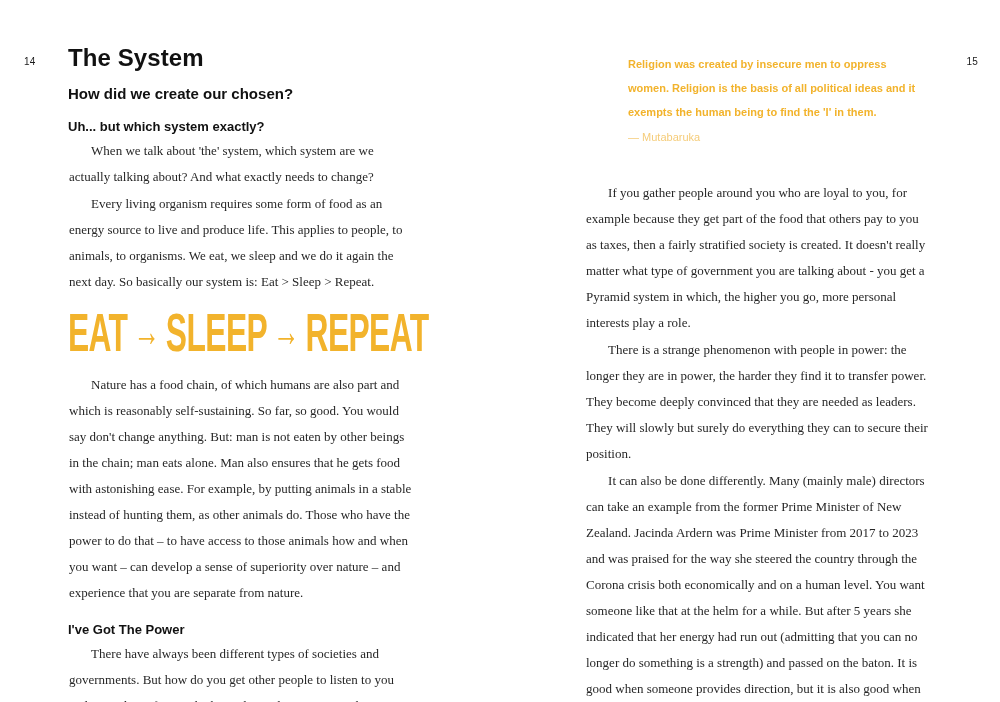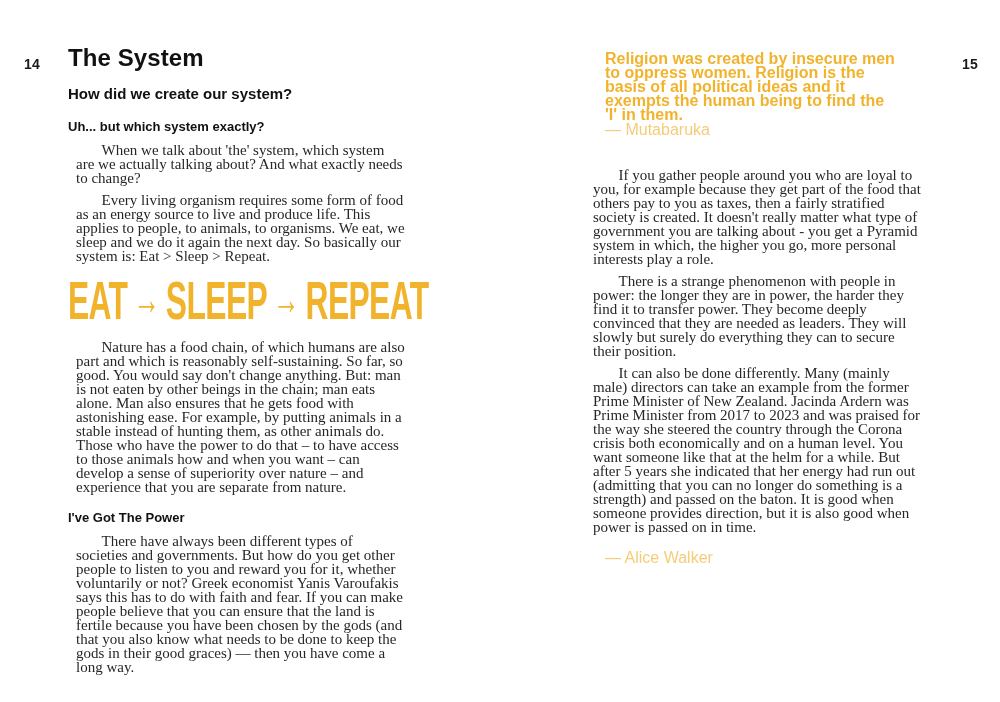--- a/index.html
+++ b/index.html
@@ -1,76 +1,76 @@
 <!DOCTYPE html>
 <html><head>
 <meta charset="utf-8">
 <style>
   html,body{margin:0;padding:0;background:#e8e8e8;}
   .spread{
     position:relative;width:1000px;height:702px;background:#ffffff;
     font-family:"Liberation Sans",sans-serif;color:#222;overflow:hidden;
   }
   .pagenum{
-    position:absolute;top:56px;font-size:14px;font-weight:bold;color:#1a1a1a;
+    position:absolute;top:56px;font-size:10px;font-weight:normal;color:#1a1a1a;
     font-family:"Liberation Sans",sans-serif;letter-spacing:.2px;
   }
   .pagenum.left{left:24px;}
   .pagenum.right{right:22px;}
   .col{position:absolute;width:346px;}
   #left-col{left:68px;top:46px;}
   #right-col{left:585px;top:52px;}
   .title{
     font-size:24px;line-height:23px;font-weight:bold;color:#111;
     margin:0 0 16px 0;letter-spacing:.1px;
   }
   .subtitle{
     font-size:15px;line-height:18px;font-weight:bold;color:#111;margin:0 0 16px 0;
   }
   .subhead{
     font-size:13px;line-height:16px;font-weight:bold;color:#111;margin:0 0 3px 0;
   }
   .subhead.later{margin-top:16px;}
   .body-para{
     font-family:"Liberation Serif","DejaVu Serif",serif;
-    font-size:15px;line-height:14px;color:#272727;
-    margin:8px;text-indent:1.7em;
+    font-size:13px;line-height:26px;color:#272727;
+    margin:1px;text-indent:1.7em;
   }
   .headline{
     white-space:nowrap;display:flex;align-items:center;
     transform:scaleX(0.60);transform-origin:left center;
     margin:12px 0 13px 0;height:52px;color:#F2B32C;
   }
   .headline .word{
     font-size:53px;font-weight:800;letter-spacing:-1px;line-height:52px;
   }
   .headline .arrow{
     font-size:44px;font-weight:400;line-height:48px;margin:0 10px;padding-bottom:4px;
   }
   .quote{
-    margin-left:20px;width:292px;
-    font-size:16px;line-height:14px;font-weight:bold;color:#F2B32C;
+    margin-left:43px;width:292px;
+    font-size:11px;line-height:24px;font-weight:bold;color:#F2B32C;
   }
   .quote .attr{
     font-weight:normal;color:#F5CC79;margin-top:1px;
   }
   #quote-top{margin-bottom:31px;}
   #quote-bottom{margin-top:17px;}
 </style>
 </head>
 <body>
 
 <div class="spread">
 
   <span class="pagenum left">14</span>
   <span class="pagenum right">15</span>
 
   <div class="col" id="left-col">
     <h1 class="title">The System</h1>
-    <h2 class="subtitle">How did we create our system?</h2>
+    <h2 class="subtitle">How did we create our chosen?</h2>
 
     <h3 class="subhead">Uh... but which system exactly?</h3>
     <p class="body-para">When we talk about 'the' system, which system are we actually talking about? And what exactly needs to change?</p>
     <p class="body-para">Every living organism requires some form of food as an energy source to live and produce life. This applies to people, to animals, to organisms. We eat, we sleep and we do it again the next day. So basically our system is: Eat &gt; Sleep &gt; Repeat.</p>
 
     <div class="headline">
       <span class="word">EAT</span>
       <span class="arrow">→</span>
       <span class="word">SLEEP</span>
       <span class="arrow">→</span>

